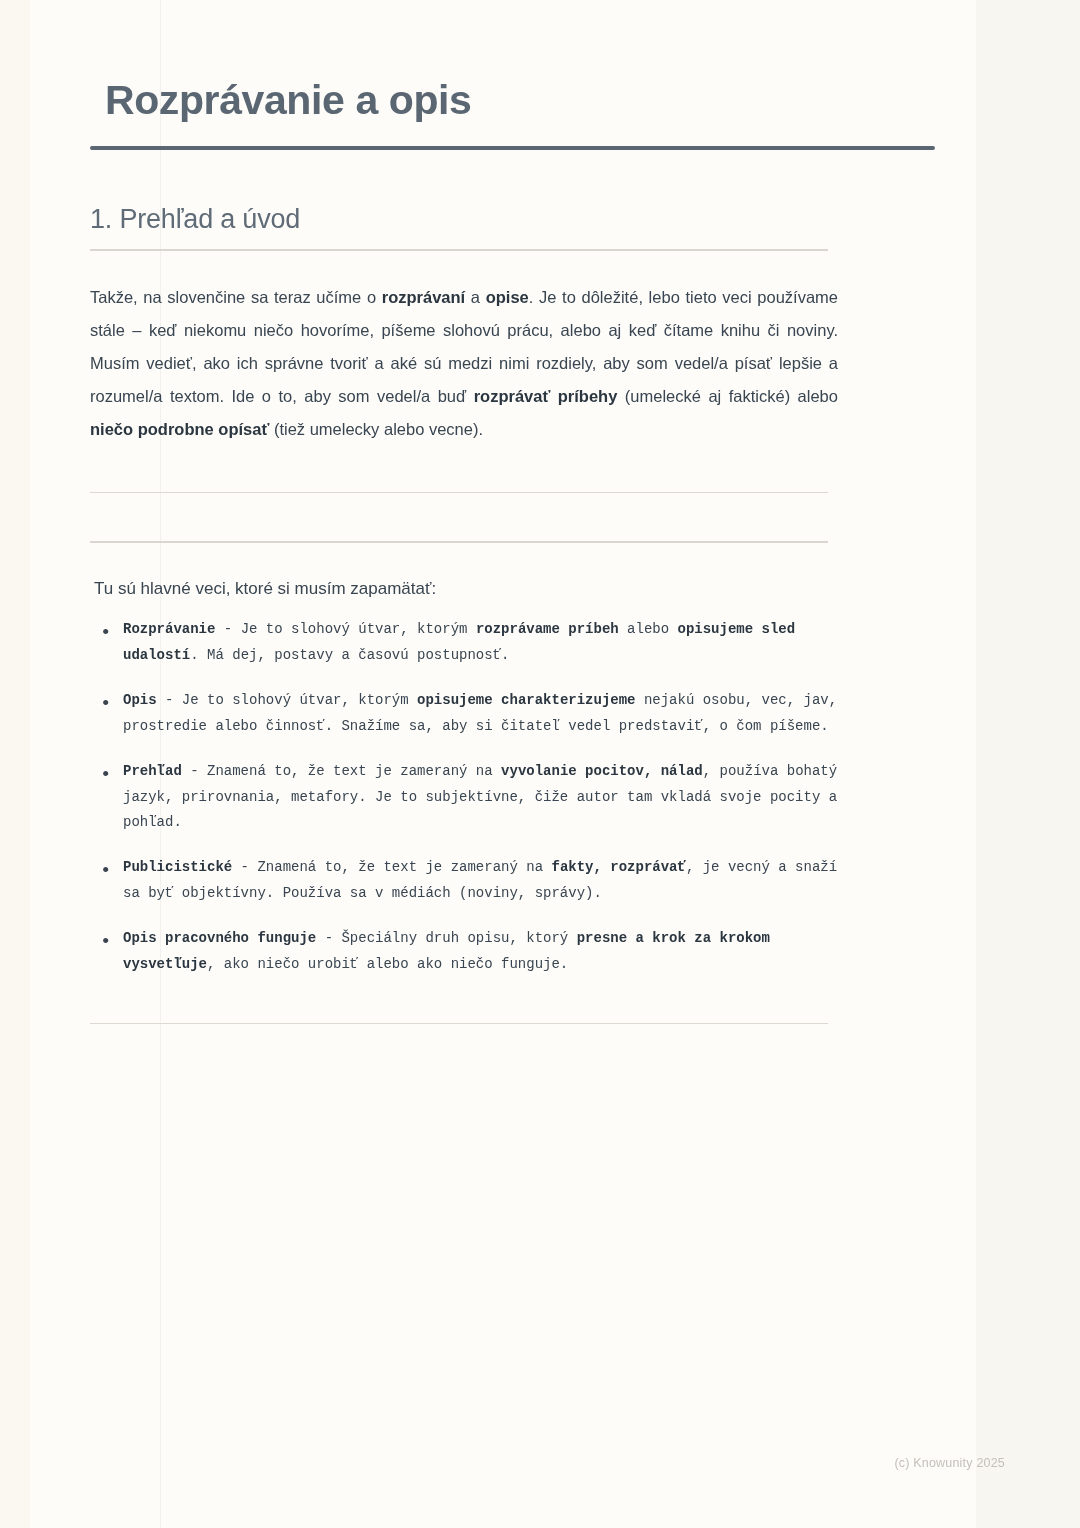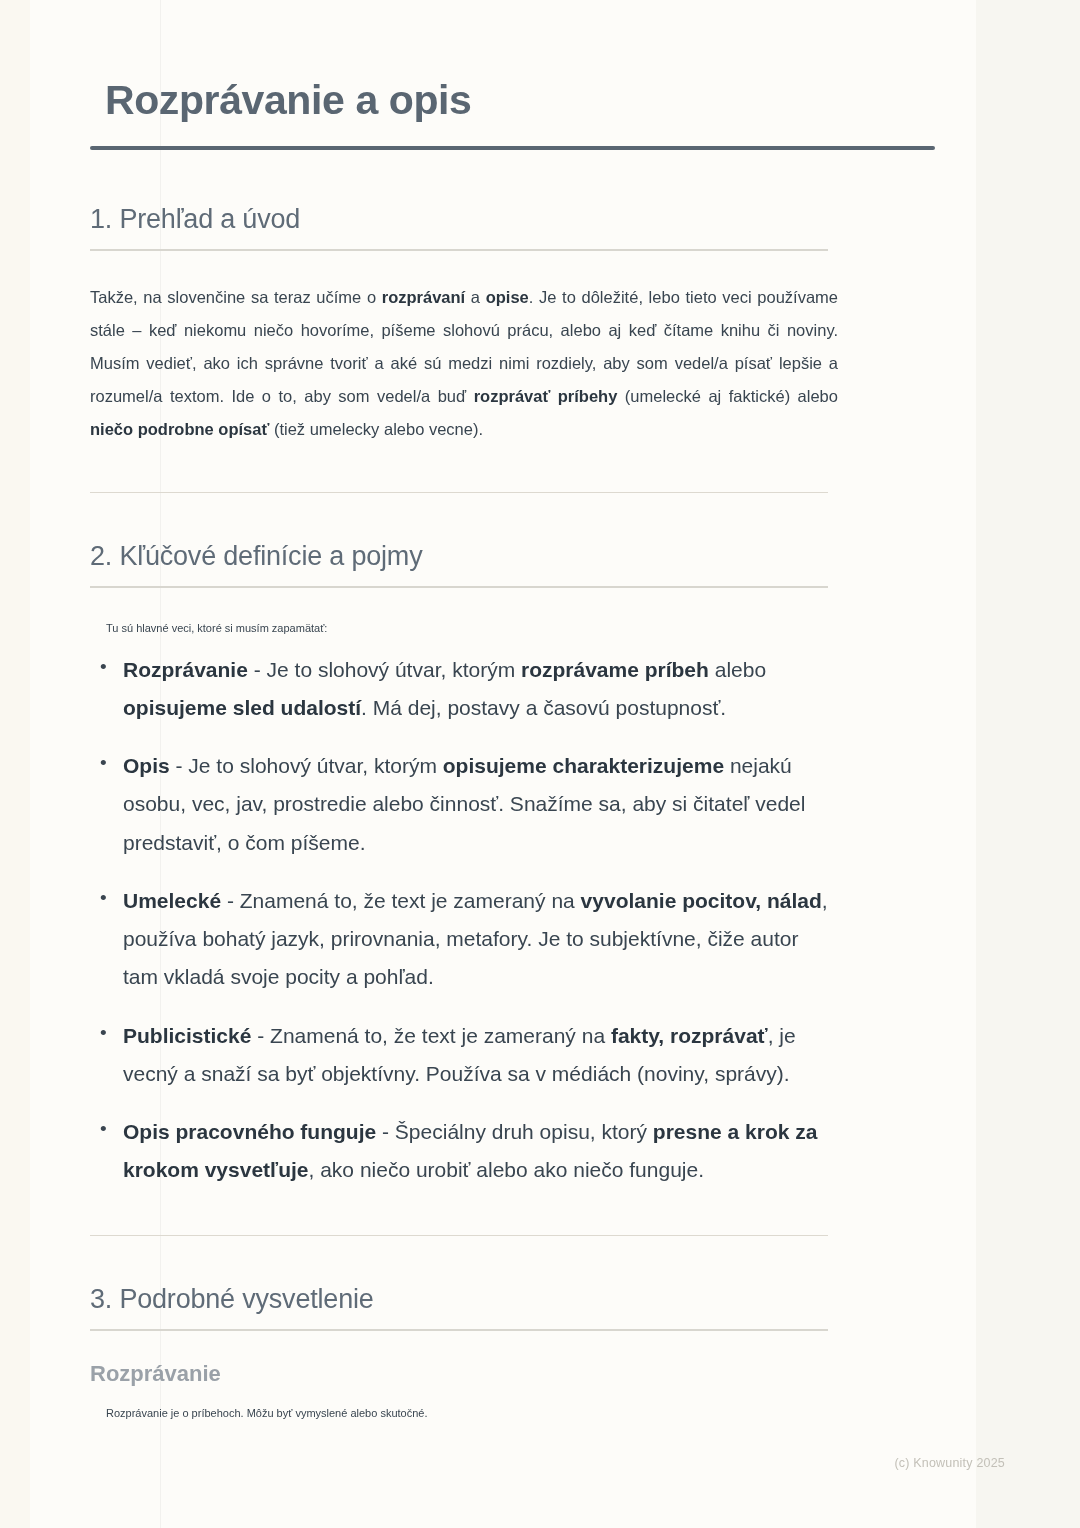--- a/index.html
+++ b/index.html
@@ -80,44 +80,45 @@
     margin-bottom: 30px;
   }
   p.body-text {
     font-size: 16.5px;
     line-height: 2.0;
     margin: 0 0 6px 0;
     text-align: justify;
     color: #394550;
   }
   p.lead-text {
-    font-size: 11px;
+    font-size: 17px;
     line-height: 1.9;
-    margin: 0 0 12px 16px;
+    margin: 0 0 12px 4px;
     color: #394550;
   }
   b, strong { font-weight: bold; color: #2b3640; }
   .divider {
     height: 1px;
     background: #ddd9d0;
     width: 738px;
     margin: 46px 0 48px 0;
   }
   ul.term-list {
     list-style: none;
     margin: 0;
     padding: 0;
   }
   ul.term-list li {
     position: relative;
     padding-left: 33px;
     margin-bottom: 20px;
-    font-size: 21px;
+    font-size: 14px;
     line-height: 1.82;
     color: #394550;
+    font-family: Liberation Mono, monospace;
   }
   ul.term-list li:before {
     content: "•";
     position: absolute;
     left: 10px;
     top: -1px;
     font-size: 19px;
     color: #3a4550;
   }
   h3.sub-title {
@@ -151,37 +152,30 @@
 
     <section>
       <h2 class="section-title">1. Prehľad a úvod</h2>
       <div class="section-rule"></div>
       <p class="body-text">Takže, na slovenčine sa teraz učíme o <b>rozprávaní</b> a <b>opise</b>. Je to dôležité, lebo tieto veci používame stále – keď niekomu niečo hovoríme, píšeme slohovú prácu, alebo aj keď čítame knihu či noviny. Musím vedieť, ako ich správne tvoriť a aké sú medzi nimi rozdiely, aby som vedel/a písať lepšie a rozumel/a textom. Ide o to, aby som vedel/a buď <b>rozprávať príbehy</b> (umelecké aj faktické) alebo <b>niečo podrobne opísať</b> (tiež umelecky alebo vecne).</p>
     </section>
 
     <div class="divider"></div>
 
     <section>
-      <h2 class="section-title">2. Kľúčové definície a pojmy</h2>
       <div class="section-rule"></div>
       <p class="lead-text">Tu sú hlavné veci, ktoré si musím zapamätať:</p>
       <ul class="term-list">
           <li><b>Rozprávanie</b> - Je to slohový útvar, ktorým <b>rozprávame príbeh</b> alebo <b>opisujeme sled udalostí</b>. Má dej, postavy a časovú postupnosť.</li>
           <li><b>Opis</b> - Je to slohový útvar, ktorým <b>opisujeme charakterizujeme</b> nejakú osobu, vec, jav, prostredie alebo činnosť. Snažíme sa, aby si čitateľ vedel predstaviť, o čom píšeme.</li>
-          <li><b>Umelecké</b> - Znamená to, že text je zameraný na <b>vyvolanie pocitov, nálad</b>, používa bohatý jazyk, prirovnania, metafory. Je to subjektívne, čiže autor tam vkladá svoje pocity a pohľad.</li>
+          <li><b>Prehľad</b> - Znamená to, že text je zameraný na <b>vyvolanie pocitov, nálad</b>, používa bohatý jazyk, prirovnania, metafory. Je to subjektívne, čiže autor tam vkladá svoje pocity a pohľad.</li>
           <li><b>Publicistické</b> - Znamená to, že text je zameraný na <b>fakty, rozprávať</b>, je vecný a snaží sa byť objektívny. Používa sa v médiách (noviny, správy).</li>
           <li><b>Opis pracovného funguje</b> - Špeciálny druh opisu, ktorý <b>presne a krok za krokom vysvetľuje</b>, ako niečo urobiť alebo ako niečo funguje.</li>
         </ul>
     </section>
 
     <div class="divider"></div>
 
-    <section>
-      <h2 class="section-title">3. Podrobné vysvetlenie</h2>
-      <div class="section-rule"></div>
-      <h3 class="sub-title">Rozprávanie</h3>
-      <p class="lead-text">Rozprávanie je o príbehoch. Môžu byť vymyslené alebo skutočné.</p>
-    </section>
 
   </div>
 
   <div class="footer-note">(c) Knowunity 2025</div>
 </div>
 
 </body></html>

